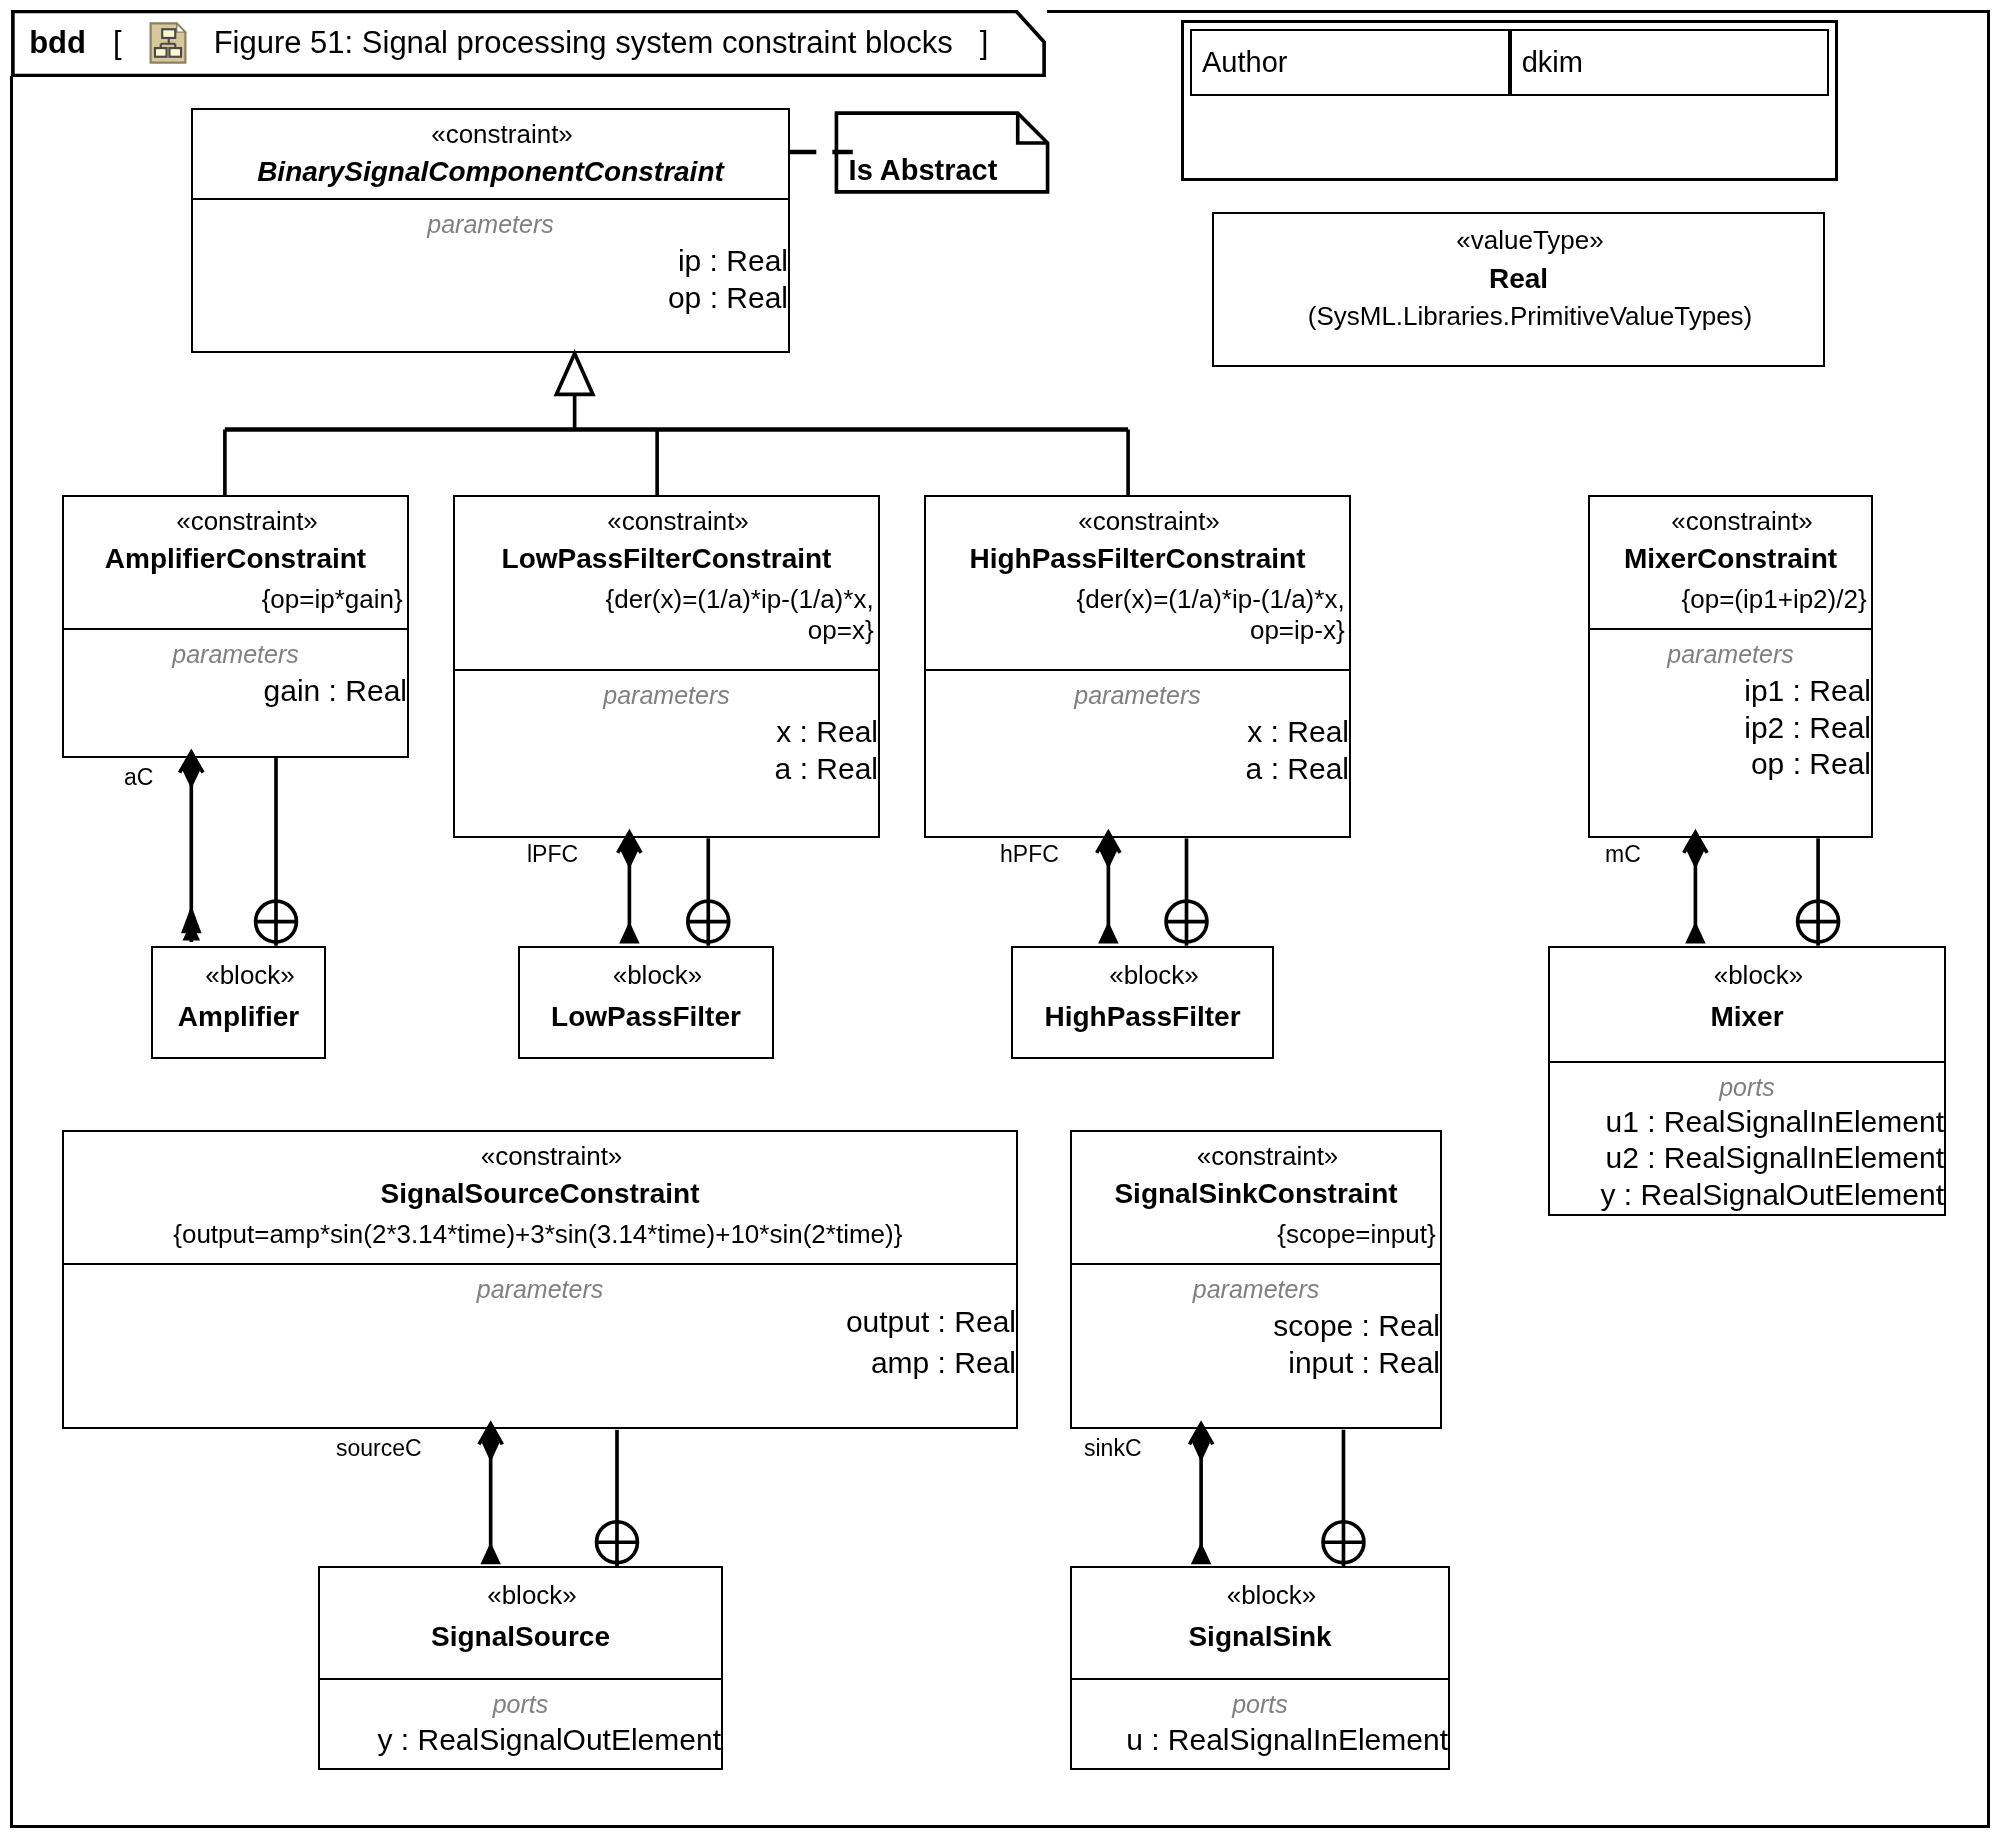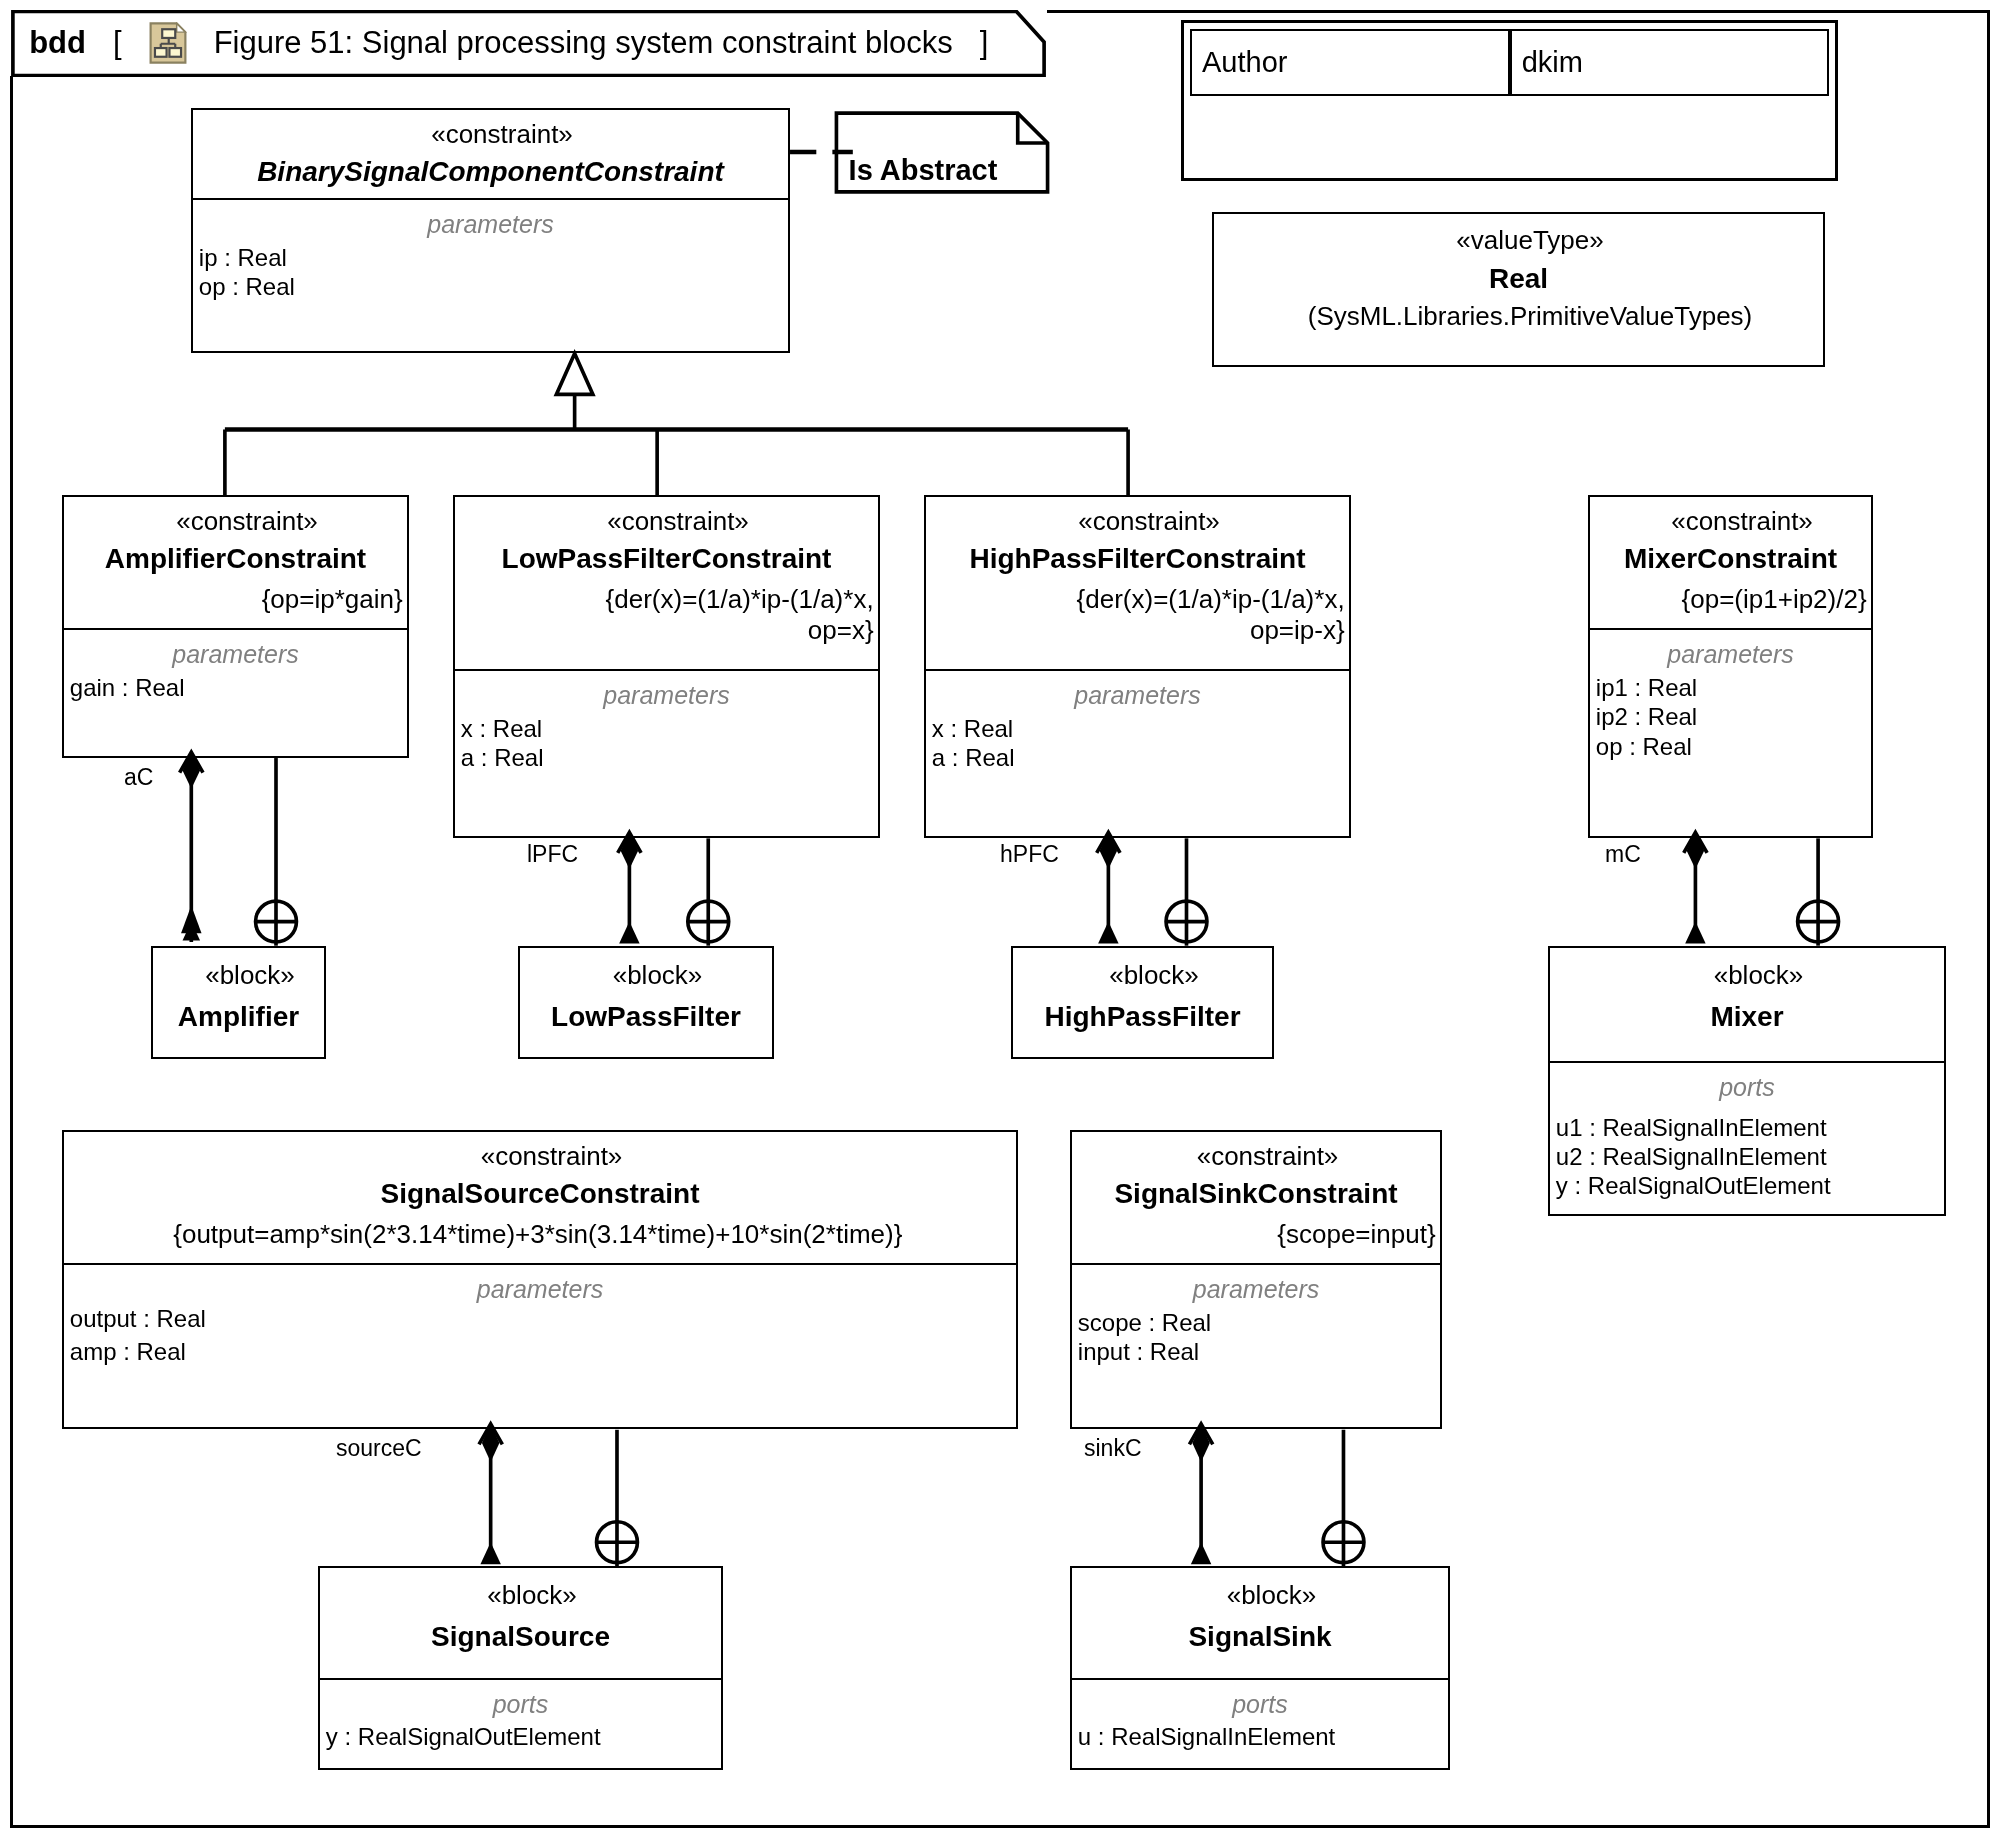--- a/index.html
+++ b/index.html
@@ -22,21 +22,21 @@
   
   .box{position:absolute;border:2.9px solid #000;box-sizing:border-box;background:#fff;}
   .cmpt{box-sizing:border-box;}
   .divider{border-top:2.9px solid #000;}
   .stereo{text-align:center;font-size:26px;color:#000;line-height:1.15;padding-left:23px;}
   .bname{text-align:center;font-size:28px;font-weight:bold;color:#000;line-height:1.15;}
   .bname.abstract{font-style:italic;}
   .expr{text-align:right;font-size:26px;color:#000;line-height:1.2;padding-right:4.4px;white-space:pre-line;}
   .expr.ctr{text-align:center;}
   .seclabel{text-align:center;font-size:25px;font-style:italic;color:#808080;line-height:1.2;}
-  .feat{text-align:left;font-size:24px;color:#000;line-height:1.22;padding-left:5.8px;white-space:nowrap;}
+  .feat{text-align:right;font-size:30px;color:#000;line-height:1.22;padding-left:5.8px;white-space:nowrap;}
 
   
   .note{position:absolute;}
   .note .txt{position:absolute;left:14.6px;bottom:7.3px;font-size:29px;font-weight:bold;color:#000;}
 
   
   .htable{position:absolute;border:3.7px solid #000;box-sizing:border-box;background:#fff;padding:5.8px;}
   .hrow{display:flex;}
   .hcell{border:2.9px solid #000;box-sizing:border-box;display:flex;align-items:center;
          padding-left:10.2px;font-size:29px;color:#000;height:67px;}
@@ -177,21 +177,21 @@
     <div class="bname" style="margin-top:10.2px;">HighPassFilter</div>
   </div>
 
   <div class="box" style="left:1548px;top:946px;width:398px;height:270px;">
     <div class="cmpt" style="height:113px;padding-top:13px;">
       <div class="stereo">«block»</div>
       <div class="bname" style="margin-top:10.2px;">Mixer</div>
     </div>
     <div class="cmpt divider" style="height:154px;padding-top:8.8px;">
       <div class="seclabel">ports</div>
-      <div class="feat" style="margin-top:11px;">u1 : RealSignalInElement</div>
+      <div class="feat" style="margin-top:2px;">u1 : RealSignalInElement</div>
       <div class="feat">u2 : RealSignalInElement</div>
       <div class="feat">y : RealSignalOutElement</div>
     </div>
   </div>
 
   <div class="box" style="left:62px;top:1130px;width:956px;height:299px;">
     <div class="cmpt" style="height:131px;padding-top:10.2px;">
       <div class="stereo">«constraint»</div>
       <div class="bname" style="margin-top:5.8px;">SignalSourceConstraint</div>
       <div class="expr ctr" style="margin-top:8.8px;">{output=amp*sin(2*3.14*time)+3*sin(3.14*time)+10*sin(2*time)}</div>

